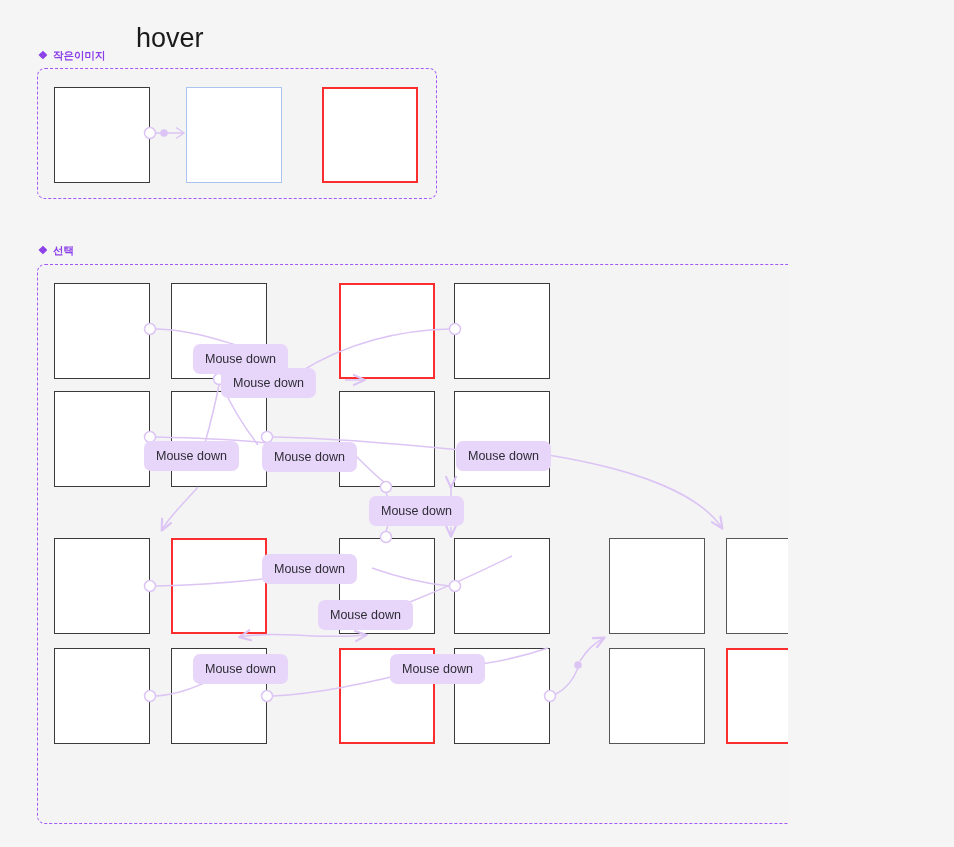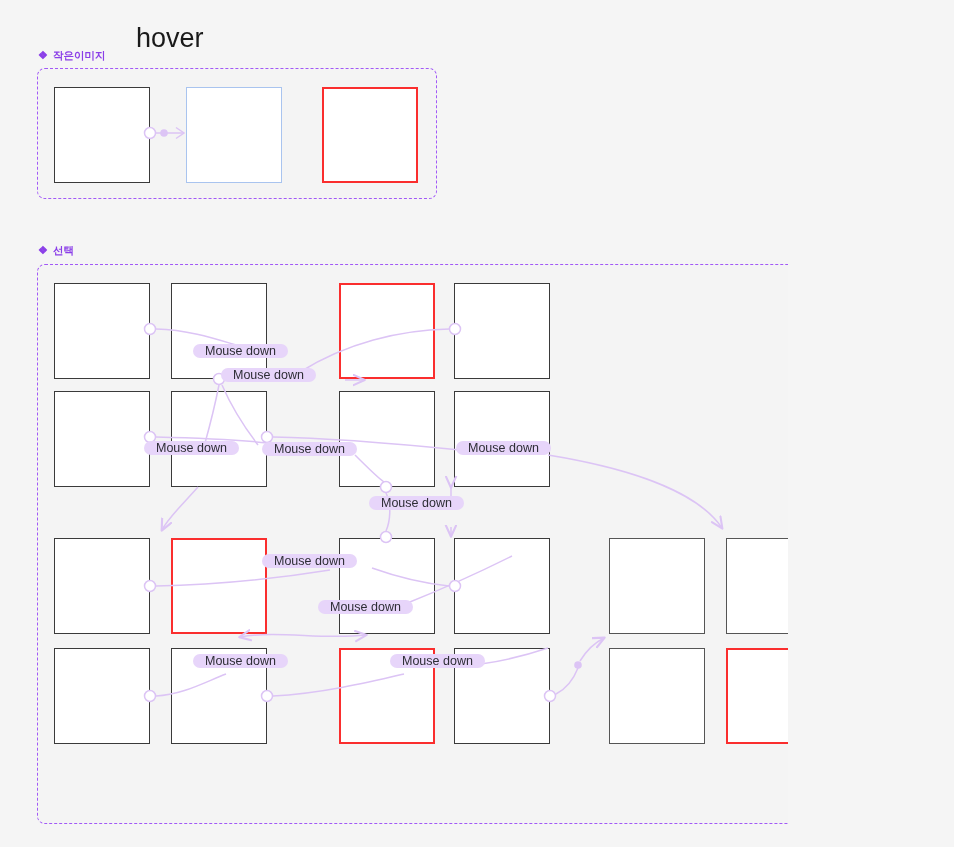--- a/index.html
+++ b/index.html
@@ -80,21 +80,21 @@
     pointer-events: none;
   }
 
   
   .chip {
     position: absolute;
     background: #e7d5fa;
     color: #2d2d35;
     font-size: 12.5px;
     line-height: 14px;
-    padding: 0 12px;
+    padding: 8px 12px;
     border-radius: 7px;
     white-space: nowrap;
     box-sizing: border-box;
   }
 </style>
 </head>
 <body>
 
 <div id="root">
 

